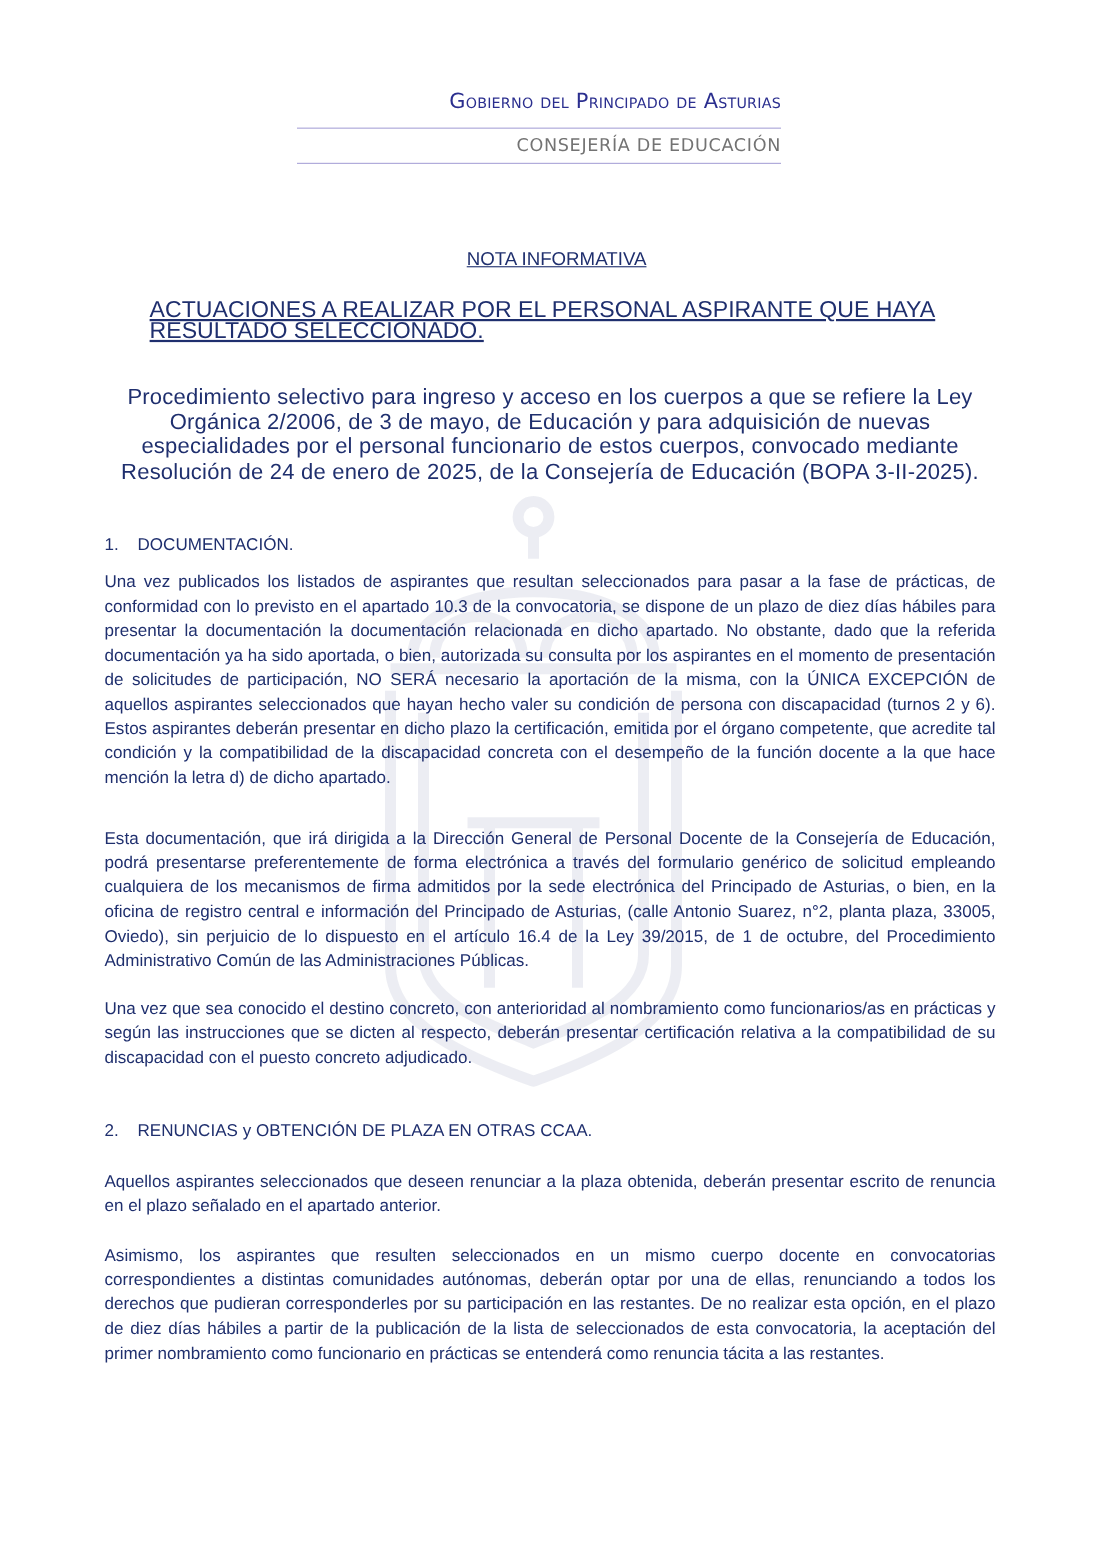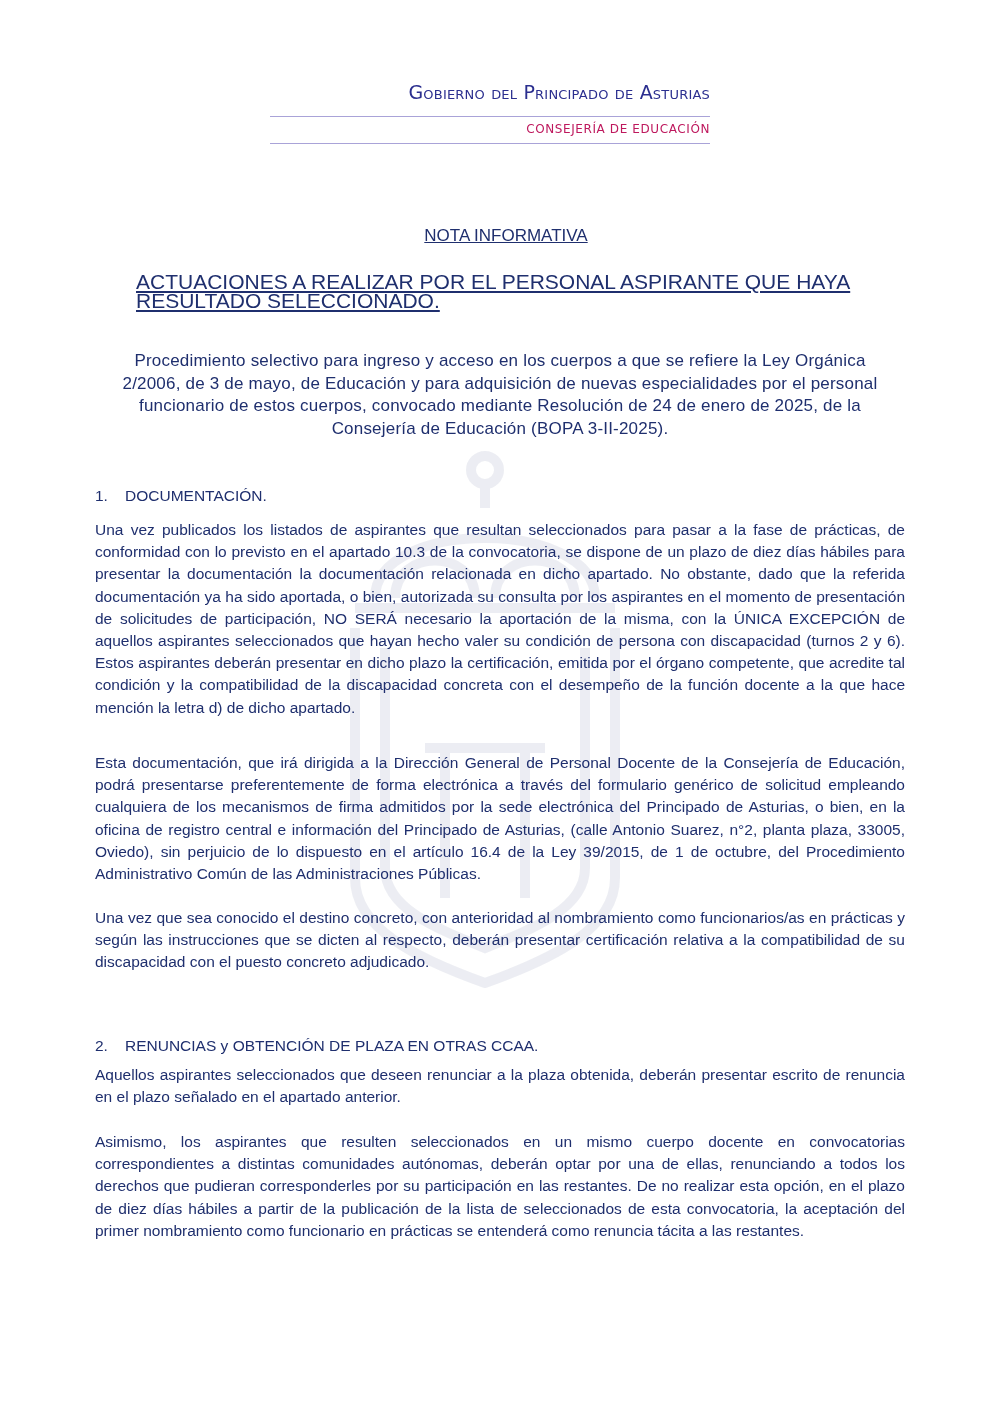--- a/index.html
+++ b/index.html
@@ -2,24 +2,24 @@
 <html><head>
 <meta charset="utf-8">
 <style>
   html, body { margin: 0; padding: 0; background: #ffffff; }
   body { width: 1000px; height: 1414px; position: relative; overflow: hidden; font-family: "Liberation Sans", sans-serif; color: #1f2f6e; }
   .watermark { position: absolute; left: 335px; top: 448px; width: 300px; height: 540px; opacity: 0.08; pointer-events: none; }
   .letterhead { position: absolute; left: 270px; top: 80px; width: 440px; text-align: right; }
   .gov { font-family: "DejaVu Sans", sans-serif; font-size: 19px; color: #2b2f8f; letter-spacing: 0.2px; font-variant: small-caps; line-height: 24px; }
   .rule { height: 1px; background: #a9a3d8; margin: 0; }
   .rule.top { margin-top: 12px; }
-  .dept { font-family: "DejaVu Sans", sans-serif; font-size: 12px; color: #be185d; letter-spacing: 0.6px; padding: 5px 0 7px; }
+  .dept { font-family: "DejaVu Sans", sans-serif; font-size: 16px; color: #737373; letter-spacing: 0.6px; padding: 5px 0 7px; }
   .title { position: absolute; left: 6px; width: 1000px; top: 226px; text-align: center; font-size: 17px; text-decoration: underline; }
   .subtitle { position: absolute; left: 136px; width: 720px; top: 272px; font-size: 21px; line-height: 19px; text-decoration: underline; }
-  .intro { position: absolute; left: 110px; width: 780px; top: 350px; text-align: center; font-size: 17px; line-height: 22.5px; letter-spacing: 0.2px; }
+  .intro { position: absolute; left: 110px; width: 780px; top: 350px; text-align: center; font-size: 20px; line-height: 22.5px; letter-spacing: 0.2px; }
   .body { position: absolute; left: 95px; width: 810px; font-size: 15.5px; line-height: 22.2px; text-align: justify; }
   .heading { position: absolute; left: 95px; font-size: 15.5px; }
   .heading .num { display: inline-block; width: 30px; }
 </style>
 </head>
 <body>
 
 <svg class="watermark" viewBox="0 0 300 540">
   <g fill="none" stroke="#1f2f6e" stroke-width="10">
     <circle cx="150" cy="22" r="14"></circle>
@@ -45,17 +45,17 @@
 <div class="subtitle">ACTUACIONES A REALIZAR POR EL PERSONAL ASPIRANTE QUE HAYA RESULTADO SELECCIONADO.</div>
 <div class="intro">Procedimiento selectivo para ingreso y acceso en los cuerpos a que se refiere la Ley Orgánica 2/2006, de 3 de mayo, de Educación y para adquisición de nuevas especialidades por el personal funcionario de estos cuerpos, convocado mediante Resolución de 24 de enero de 2025, de la Consejería de Educación (BOPA 3-II-2025).</div>
 
 <div class="heading" style="top:487px;">
   <span class="num">1.</span><span>DOCUMENTACIÓN.</span>
 </div>
 <p class="body" style="top:519px; margin:0;">Una vez publicados los listados de aspirantes que resultan seleccionados para pasar a la fase de prácticas, de conformidad con lo previsto en el apartado 10.3 de la convocatoria, se dispone de un plazo de diez días hábiles para presentar la documentación la documentación relacionada en dicho apartado. No obstante, dado que la referida documentación ya ha sido aportada, o bien, autorizada su consulta por los aspirantes en el momento de presentación de solicitudes de participación, NO SERÁ necesario la aportación de la misma, con la ÚNICA EXCEPCIÓN de aquellos aspirantes seleccionados que hayan hecho valer su condición de persona con discapacidad (turnos 2 y 6). Estos aspirantes deberán presentar en dicho plazo la certificación, emitida por el órgano competente, que acredite tal condición y la compatibilidad de la discapacidad concreta con el desempeño de la función docente a la que hace mención la letra d) de dicho apartado.</p>
 <p class="body" style="top:752px; margin:0;">Esta documentación, que irá dirigida a la Dirección General de Personal Docente de la Consejería de Educación, podrá presentarse preferentemente de forma electrónica a través del formulario genérico de solicitud empleando cualquiera de los mecanismos de firma admitidos por la sede electrónica del Principado de Asturias, o bien, en la oficina de registro central e información del Principado de Asturias, (calle Antonio Suarez, n°2, planta plaza, 33005, Oviedo), sin perjuicio de lo dispuesto en el artículo 16.4 de la Ley 39/2015, de 1 de octubre, del Procedimiento Administrativo Común de las Administraciones Públicas.</p>
 <p class="body" style="top:907px; margin:0;">Una vez que sea conocido el destino concreto, con anterioridad al nombramiento como funcionarios/as en prácticas y según las instrucciones que se dicten al respecto, deberán presentar certificación relativa a la compatibilidad de su discapacidad con el puesto concreto adjudicado.</p>
 
-<div class="heading" style="top:1020px;margin-top:17px;">
+<div class="heading" style="top:1020px;">
   <span class="num">2.</span><span>RENUNCIAS y OBTENCIÓN DE PLAZA EN OTRAS CCAA.</span>
 </div>
 <p class="body" style="top:1064px; margin:0;">Aquellos aspirantes seleccionados que deseen renunciar a la plaza obtenida, deberán presentar escrito de renuncia en el plazo señalado en el apartado anterior.</p>
 <p class="body" style="top:1131px; margin:0;">Asimismo, los aspirantes que resulten seleccionados en un mismo cuerpo docente en convocatorias correspondientes a distintas comunidades autónomas, deberán optar por una de ellas, renunciando a todos los derechos que pudieran corresponderles por su participación en las restantes. De no realizar esta opción, en el plazo de diez días hábiles a partir de la publicación de la lista de seleccionados de esta convocatoria, la aceptación del primer nombramiento como funcionario en prácticas se entenderá como renuncia tácita a las restantes.</p>
 
 </body></html>

